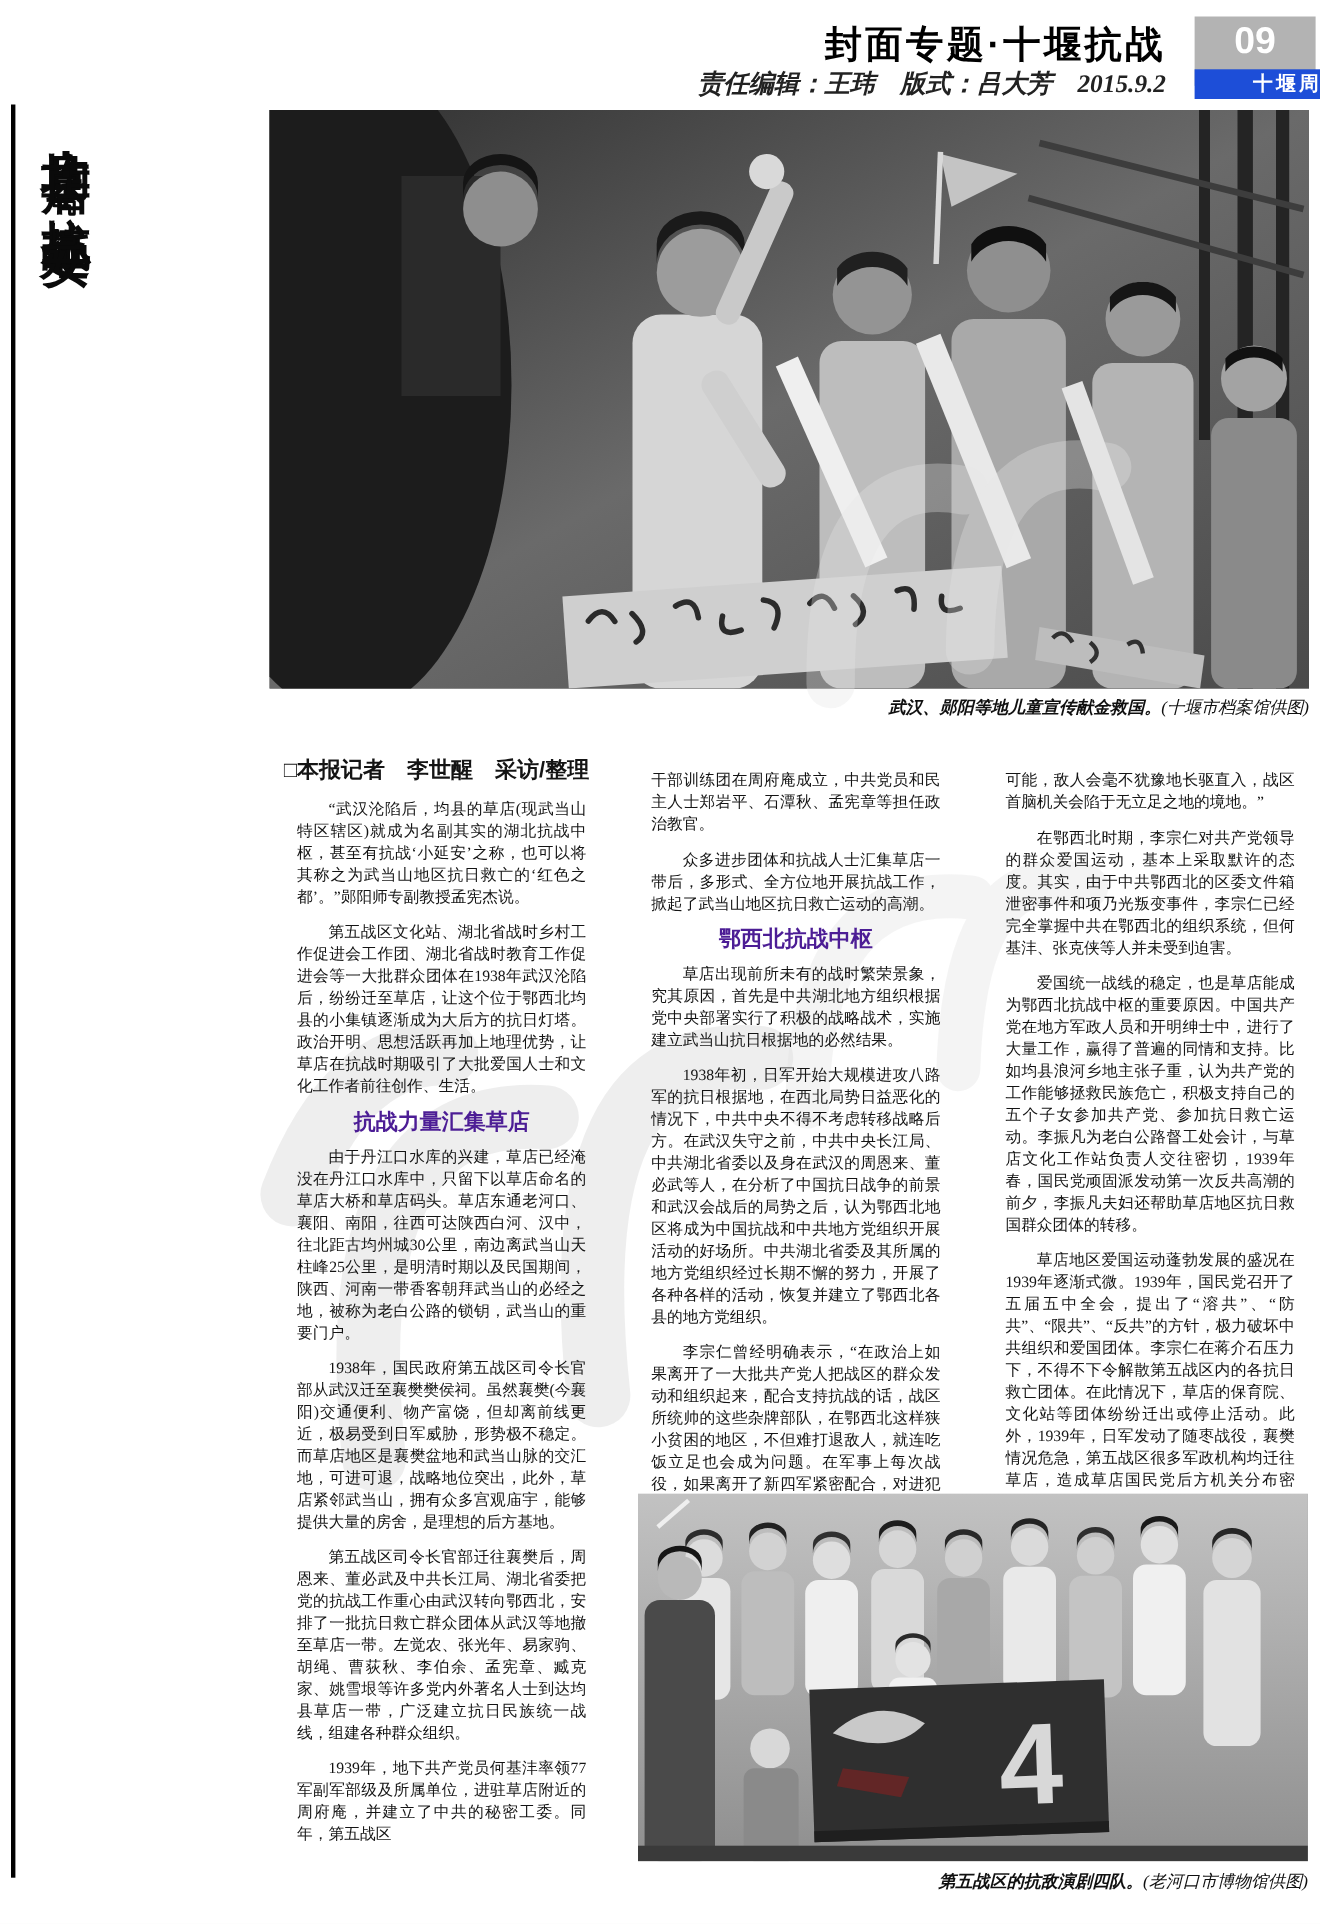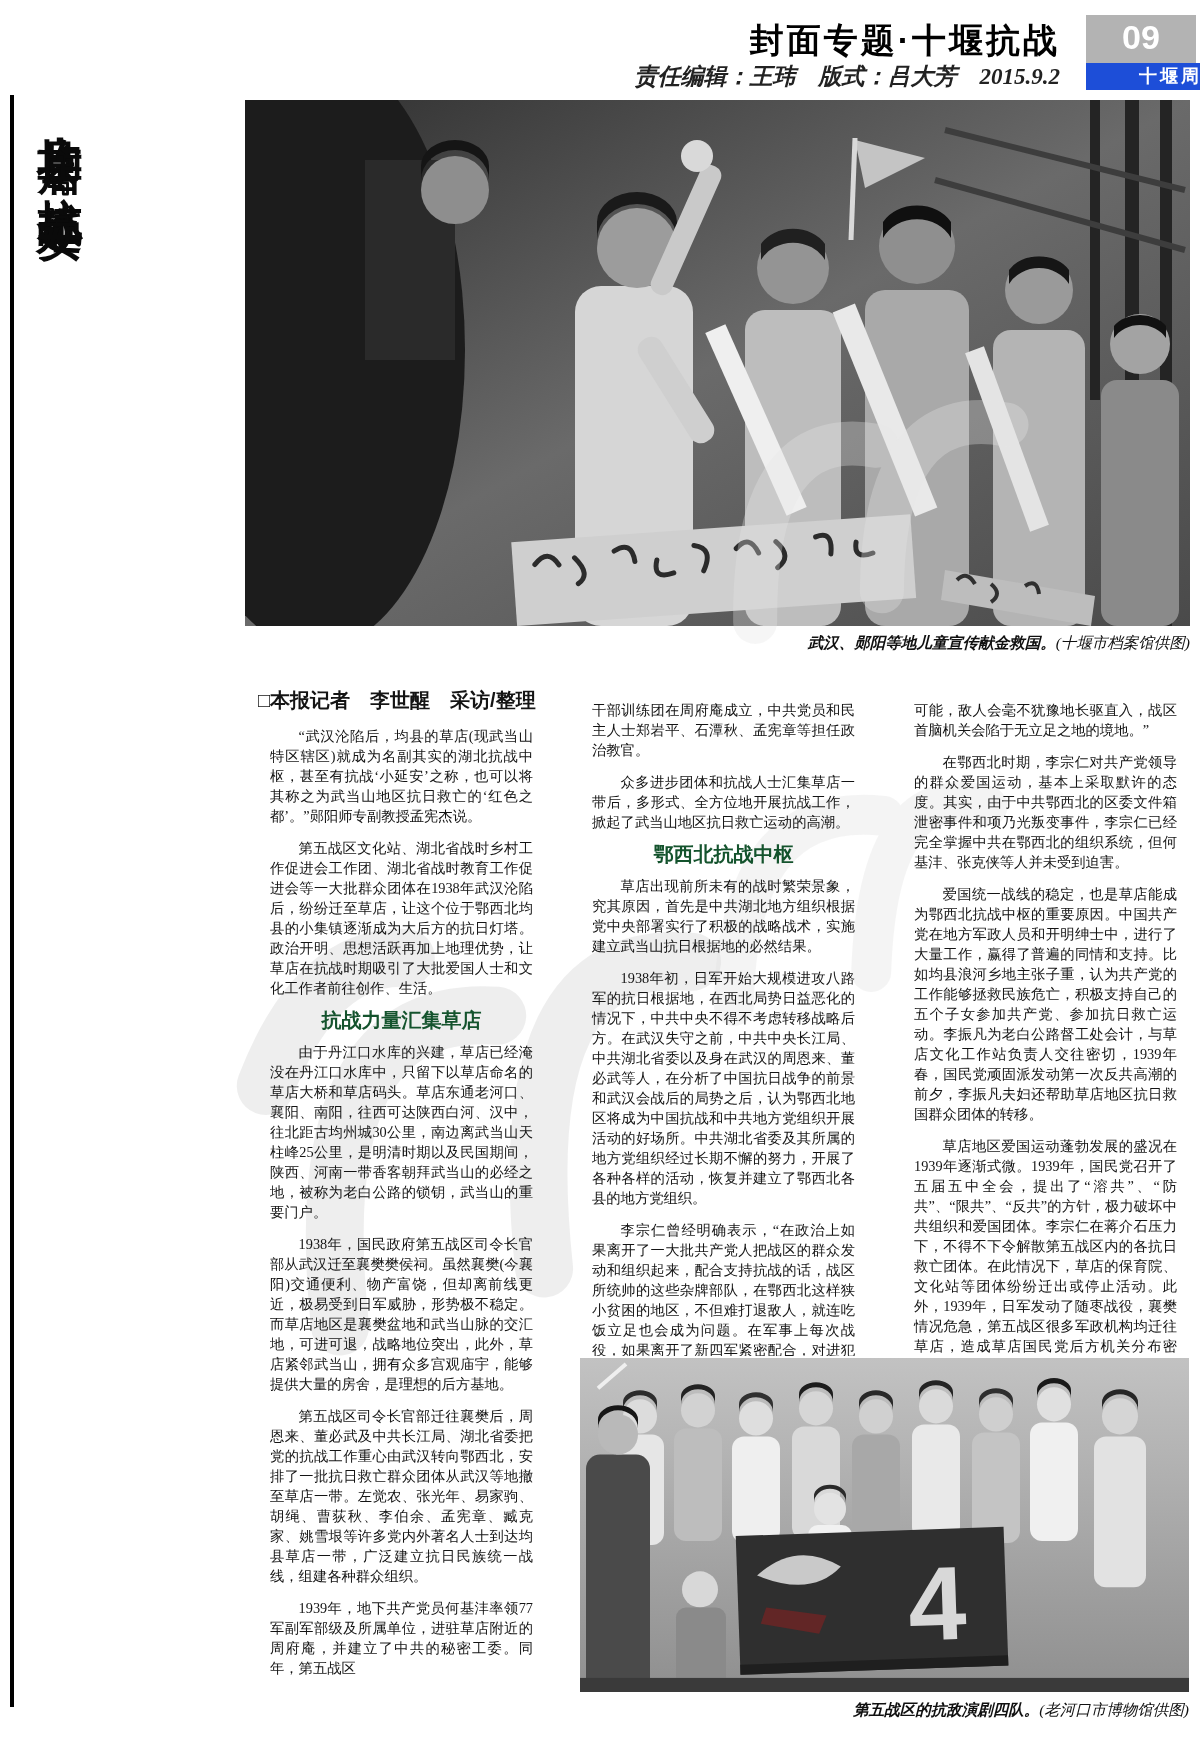--- a/index.html
+++ b/index.html
@@ -41,21 +41,21 @@
   
   .col{position:absolute;top:688px;width:287px;overflow:hidden;z-index:10;
     text-align:justify;font-family:"Liberation Serif",serif;
     font-size:14.3px;line-height:20px;color:#141414;}
   .col1{left:258px;height:1052px;}
   .col2{left:580px;height:668px;}
   .col3{left:902px;height:668px;}
   .col p{margin:12px;text-indent:2em;}
   .col p.noindent{text-indent:0;}
   .col h2{font-family:"Liberation Sans",sans-serif;font-size:20px;font-weight:bold;
-    text-align:center;margin:10px 0 8px 0;color:#14532d;}
+    text-align:center;margin:10px 0 8px 0;color:#4c1d95;}
   .col .byline{font-family:"Liberation Sans",sans-serif;font-weight:bold;
     font-size:20px;margin:2px 0 16px 0;}
 
   
   .wm{position:absolute;z-index:5;pointer-events:none;}
 </style>
 </head>
 <body>
 
 <div class="page">

